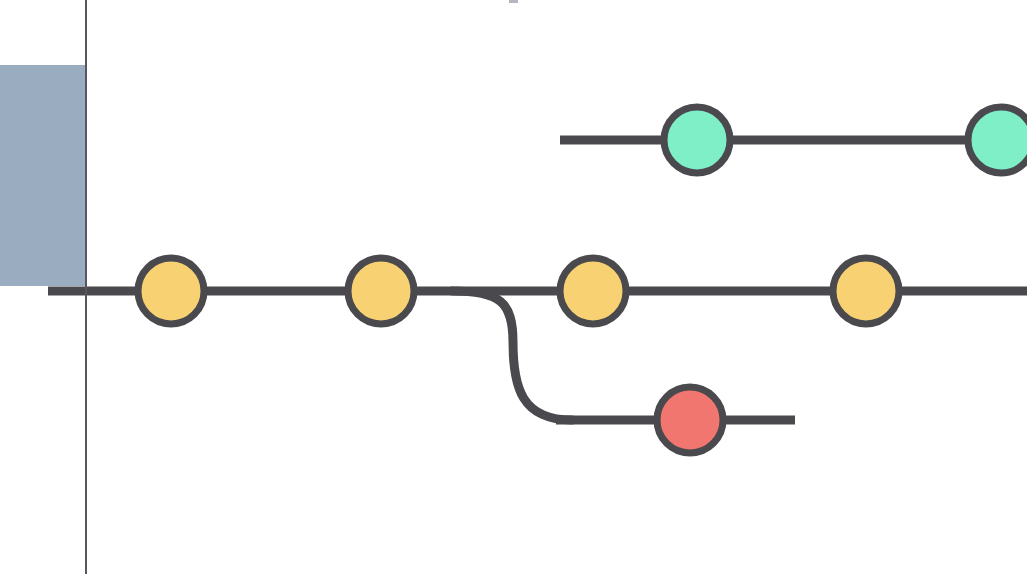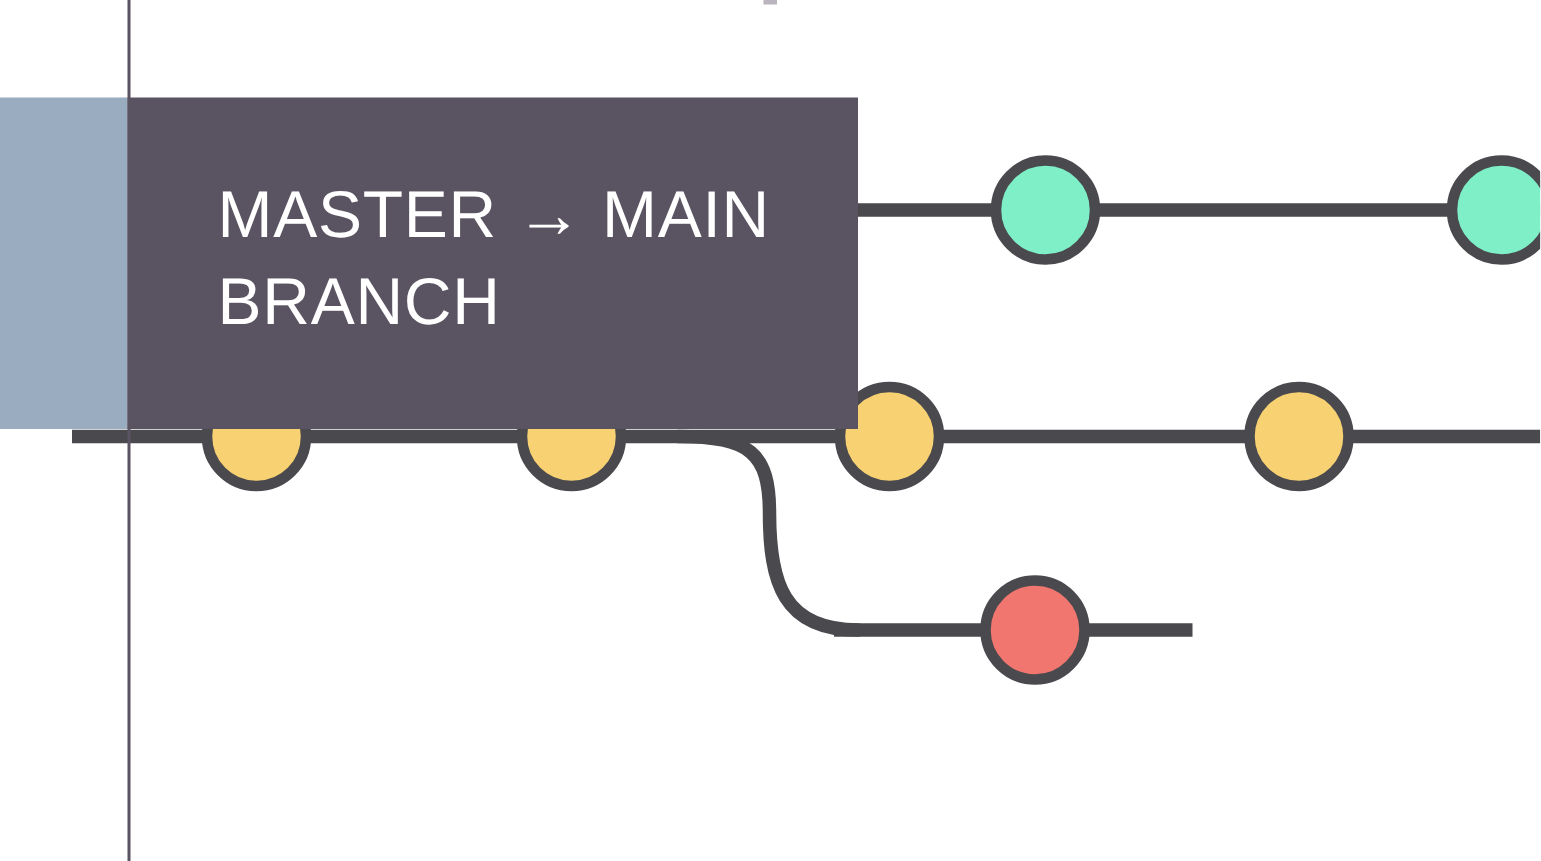--- a/index.html
+++ b/index.html
@@ -94,18 +94,14 @@
     <circle cx="697" cy="140" r="33" fill="#7FEFC8" stroke="#4A4A4E" stroke-width="7"></circle>
     <circle cx="1001" cy="140" r="33" fill="#7FEFC8" stroke="#4A4A4E" stroke-width="7"></circle>
 
     <circle cx="690" cy="420" r="33" fill="#F1766F" stroke="#4A4A4E" stroke-width="7"></circle>
   </svg>
 
   <div id="left-panel-block"></div>
 
   <div id="slide-vertical-rule"></div>
 
-  <div id="callout-overlay">
-    <div id="callout-text">MASTER → MAIN
-BRANCH</div>
-  </div>
 
 </div>
 
 </body></html>

